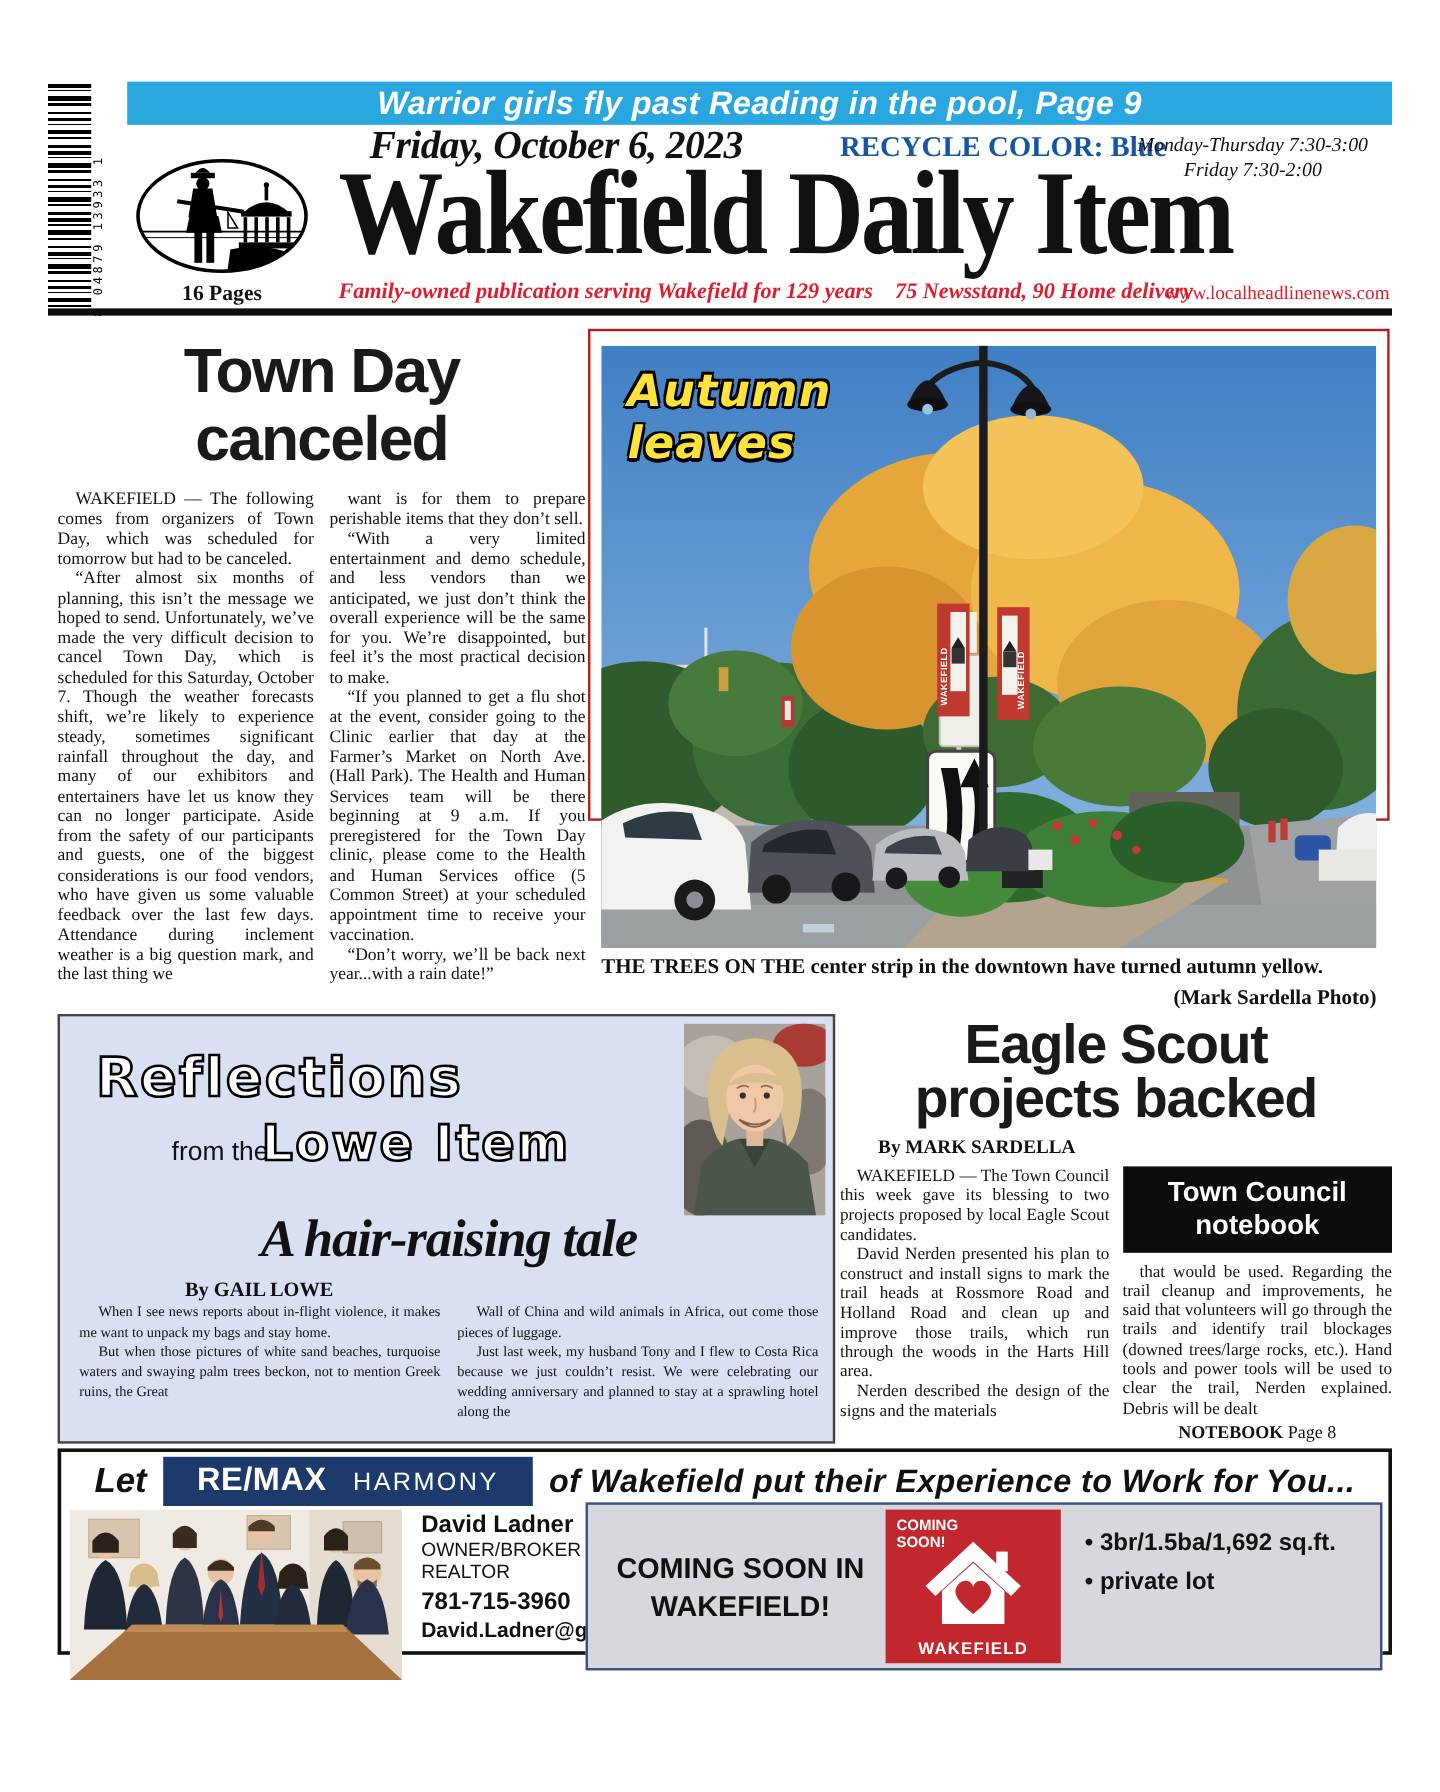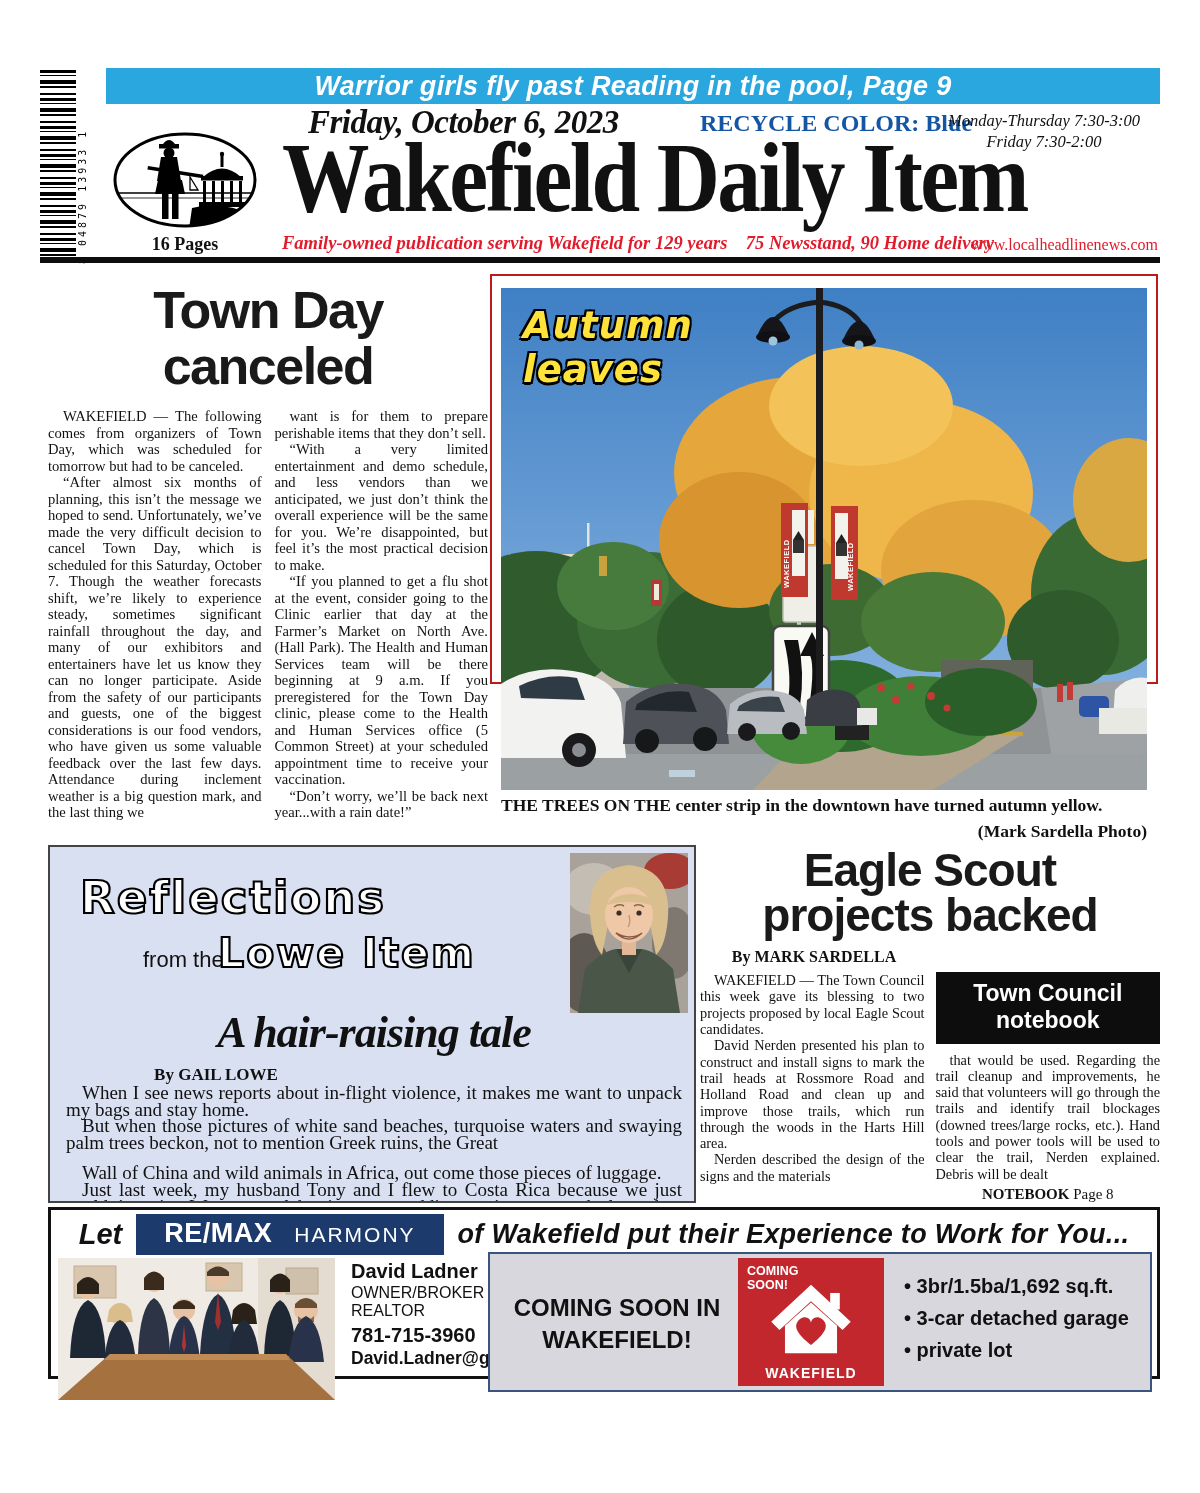--- a/index.html
+++ b/index.html
@@ -43,21 +43,21 @@
            border:2px solid #444;box-sizing:border-box;overflow:hidden;}
   .bubble{font-family:"DejaVu Sans",sans-serif;font-weight:700;color:#fff;-webkit-text-stroke:2.2px #000;letter-spacing:2px;}
   .r-title1{position:absolute;left:30px;top:24px;font-size:45px;}
   .r-fromthe{position:absolute;left:93px;top:100px;font:22px "Liberation Sans",sans-serif;color:#111;}
   .r-title2{position:absolute;left:168px;top:82px;font-size:41px;}
   .r-photo{position:absolute;right:6px;top:6px;width:118px;height:160px;}
   .r-head{position:absolute;left:0;top:160px;width:648px;text-align:center;
           font:italic 700 44px "Liberation Serif",serif;letter-spacing:-1px;}
   .r-by{position:absolute;left:16px;top:218px;width:300px;text-align:center;font:700 17px "Liberation Serif",serif;}
   .r-cols{position:absolute;left:16px;top:238px;width:616px;display:flex;gap:14px;
-          font-size:19px;line-height:16.6px;text-align:justify;flex-direction:column;}
+          font-size:12px;line-height:16.6px;text-align:justify;}
   .r-cols .rcol{flex:1;}
   .r-cols p{margin:0;text-indent:16px;}
   
   .eagle{position:absolute;left:700px;top:848px;width:460px;}
   .eagle h2{margin:0 0 10px;font:700 46px/0.98 "Liberation Sans",sans-serif;text-align:center;letter-spacing:-1px;color:#1a1a1a;}
   .e-by{width:228px;margin:0 0 6px;text-align:center;font:700 16px "Liberation Serif",serif;}
   .e-cols{display:flex;gap:11px;}
   .e-col{flex:1;text-align:justify;font-size:14.3px;line-height:16.3px;}
   .e-col p{margin:0;text-indent:14px;}
   .notebook{background:#0d0d0d;color:#fff;font:700 23px/1.16 "Liberation Sans",sans-serif;
@@ -433,20 +433,19 @@
         <svg class="badge-house" width="84" height="74" viewBox="0 0 60 54">
           <rect x="44" y="8" width="7" height="12" fill="#fff"></rect>
           <path d="M30,2 L1,29 l6,6 L30,14 l23,21 6,-6 z" fill="#fff"></path>
           <path d="M11,32 v20 h38 v-20 L30,15 z" fill="#fff"></path>
           <path d="M30,46 c-10,-8 -14,-14 -8,-19 c4,-3 8,0 8,3 c0,-3 4,-6 8,-3 c6,5 2,11 -8,19 z" fill="#C1272D"></path>
         </svg>
         <div class="badge-bottom">WAKEFIELD</div>
       </div>
       <div class="bullets">
         <div>3br/1.5ba/1,692 sq.ft.</div>
-        <div>3-car detached garage</div>
         <div>private lot</div>
       </div>
     </div>
 
   </div>
 
 </div>
 
 </body></html>

